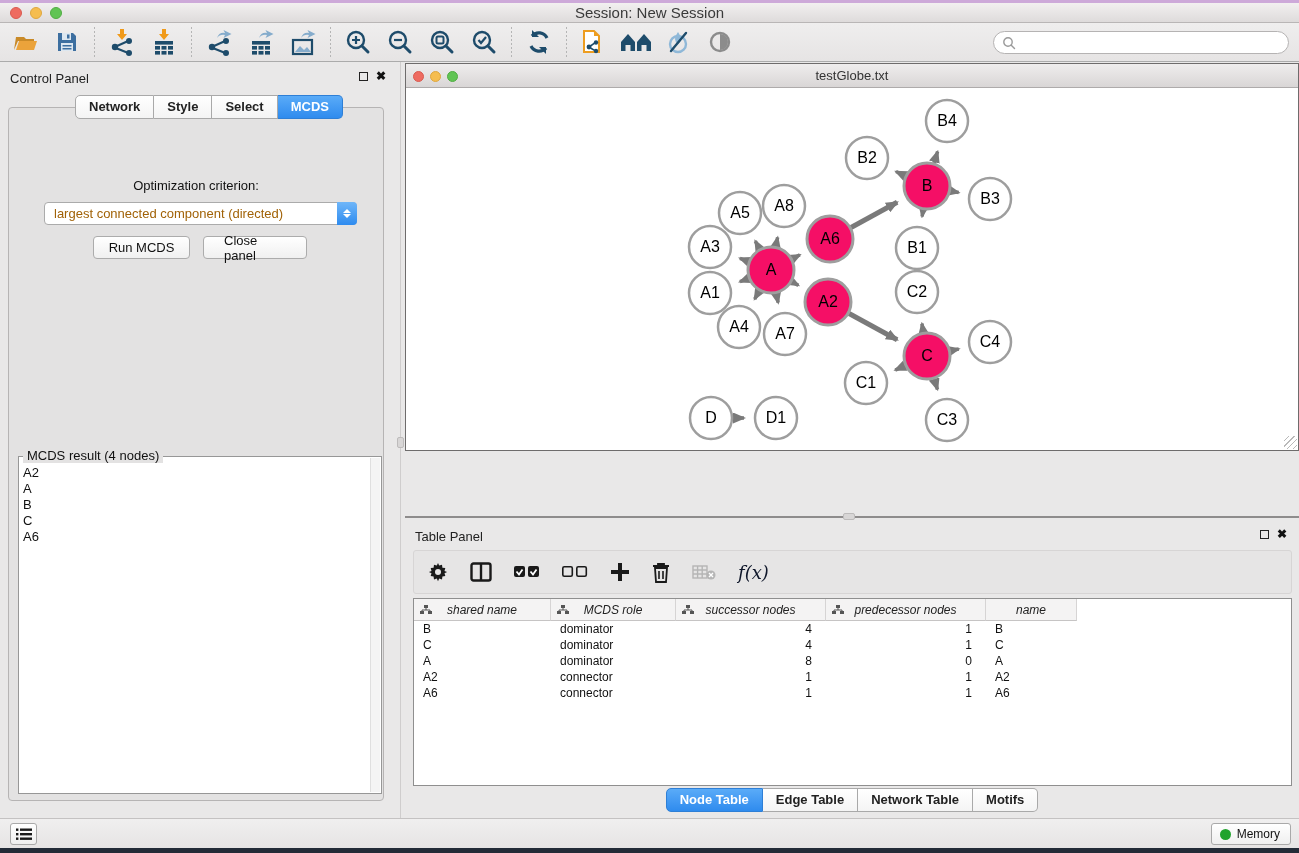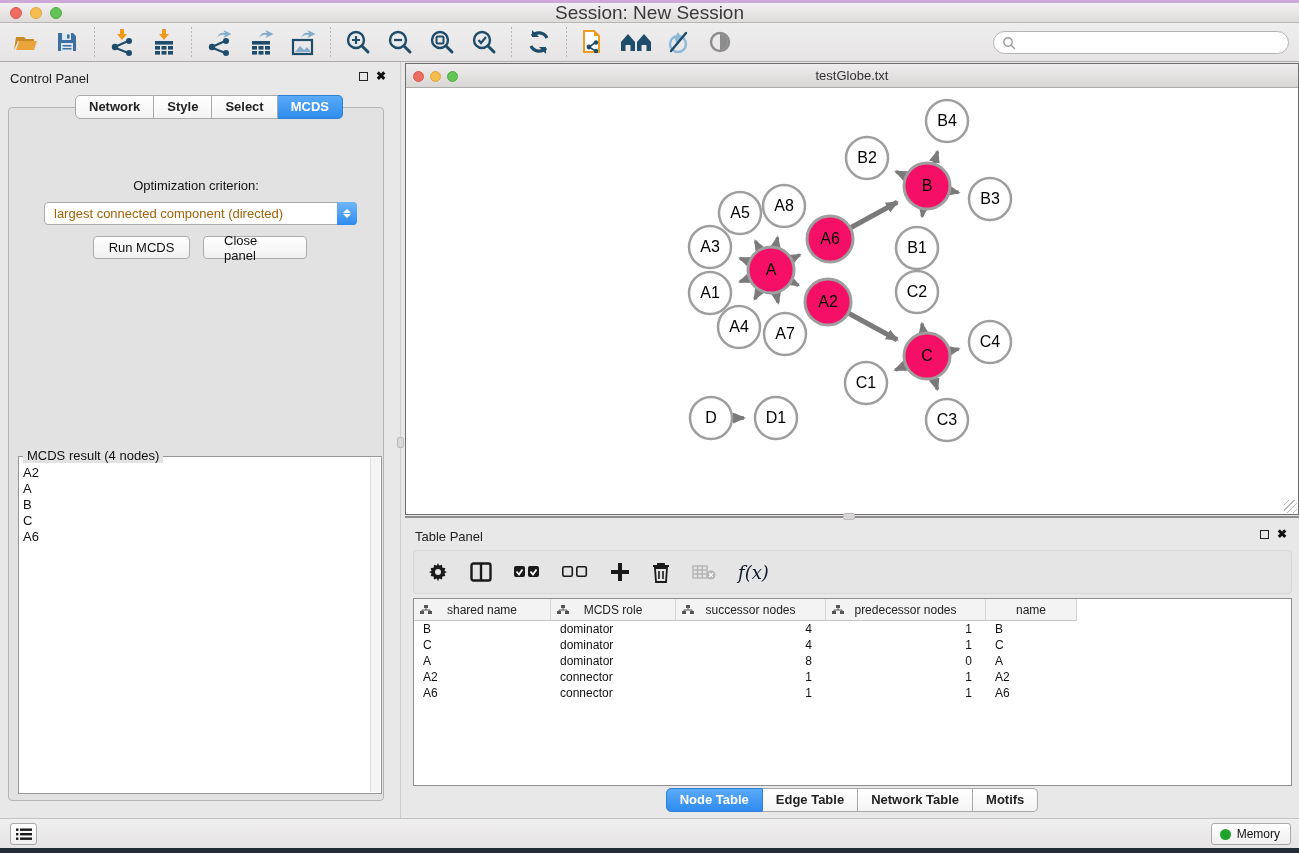--- a/index.html
+++ b/index.html
@@ -9,21 +9,21 @@
   
   .desktop-strip-top { position:absolute; left:0; top:0; width:100%; height:3px; background:#CDA9D9; }
   .titlebar { position:absolute; left:0; top:3px; width:100%; height:20px;
     background:linear-gradient(#F2F0F0,#DEDBDB); border-bottom:1px solid #B9B6B6;
     display:flex; align-items:center; }
   .lights { position:absolute; left:10px; top:4px; display:flex; gap:8px; }
   .light { width:12px; height:12px; border-radius:50%; }
   .light.red { background:#EE6B60; border:1px solid #D95A50; }
   .light.yellow { background:#F5BD4F; border:1px solid #DFA73E; }
   .light.green { background:#61C454; border:1px solid #51AD43; }
-  .titlebar .title { width:100%; text-align:center; font-size:19px; color:#3a3a3a; }
+  .titlebar .title { width:100%; text-align:center; font-size:15px; color:#3a3a3a; }
 
   .toolbar { position:absolute; left:0; top:23px; width:100%; height:39px;
     background:linear-gradient(#EFEEEE,#E6E4E4); border-bottom:1px solid #ABABAB;
     display:flex; align-items:center; padding-left:8px; }
   .tbtn { width:34px; height:32px; display:flex; align-items:center; justify-content:center; cursor:default; }
   .tbtn + .tbtn { margin-left:8px; }
   .tsep { width:1px; height:30px; margin:0 10px;
     background-image:linear-gradient(#B5B5B5 50%, transparent 50%); background-size:1px 4px; }
   .searchbox { position:absolute; right:10px; top:8px; width:296px; height:23px; background:#fff;
     border:1px solid #B5B3B3; border-radius:12px; display:flex; align-items:center; padding:0 8px; }
@@ -66,21 +66,21 @@
     border:1px solid #979797; background:#fff; }
   .result-legend { position:absolute; left:4px; top:-9px; background:#E3E2E2; padding:0 4px; font-size:13px; color:#111; }
   .result-list { position:absolute; left:4px; top:8px; right:14px; bottom:4px; overflow:hidden; font-size:13px; color:#111; }
   .result-list div { line-height:16px; }
   .result-scroll { position:absolute; top:1px; right:1px; bottom:1px; width:10px; background:#F4F4F4; border-left:1px solid #DFDFDF; }
 
   .v-divider { position:absolute; left:400px; top:62px; width:1px; height:756px; background:#CFCDCD; }
   .v-handle { position:absolute; left:397px; top:437px; width:7px; height:11px; background:#D8D6D6; border:1px solid #BDBBBB; border-radius:2px; }
 
   
-  .net-window { position:absolute; left:405px; top:63px; width:894px; height:452px;
+  .net-window { position:absolute; left:405px; top:63px; width:894px; height:388px;
     border:1px solid #6E6C6C; background:#fff; overflow:hidden; }
   .net-titlebar { position:relative; height:24px; background:linear-gradient(#EFEDED,#D9D6D6); border-bottom:1px solid #AEABAB; }
   .net-lights { position:absolute; left:7px; top:7px; display:flex; gap:6px; }
   .net-lights .light { width:11px; height:11px; }
   .net-title { width:100%; text-align:center; font-size:13px; color:#333; line-height:24px; }
   .net-canvas { position:relative; width:100%; height:427px; background:#fff; }
   .net-grip { position:absolute; right:1px; bottom:1px; width:13px; height:13px;
     background:repeating-linear-gradient(135deg, transparent 0 3px, #B9B9B9 3px 4px); }
 
   .h-divider { position:absolute; left:405px; top:516px; width:894px; height:2px; background:#8E8C8C; }
@@ -88,21 +88,21 @@
 
   
   .table-panel { position:absolute; left:405px; top:520px; width:894px; height:292px; }
   .tp-toolbar { position:absolute; left:8px; top:30px; width:879px; height:44px;
     background:#E6E5E5; border:1px solid #D7D5D5; border-radius:3px;
     display:flex; align-items:center; padding-left:14px; gap:22px; }
   .tp-ic { display:flex; align-items:center; justify-content:center; height:30px; }
   .fx-label { font-family:"DejaVu Serif", serif; font-style:italic; font-size:18px; color:#0f172a; }
 
   .data-table { position:absolute; left:8px; top:78px; width:879px; height:188px; background:#fff; border:1px solid #8F8F8F; overflow:hidden; }
-  .dt-header { position:relative; height:22px; }
+  .dt-header { position:relative; height:22px;font-style:italic; }
   .dt-hcell { position:absolute; top:0; height:22px; background:#F4F3F3; border-right:1px solid #D6D4D4; border-bottom:1px solid #C6C4C4;
     display:flex; align-items:center; justify-content:center; font-size:12px; color:#222; }
   .dt-hcell .hicon { position:absolute; left:6px; top:6px; }
   .dt-row { position:relative; height:16px; }
   .dt-cell { position:absolute; top:0; height:16px; font-size:12px; color:#111; line-height:16px; white-space:nowrap; }
 
   .tp-tabs { position:absolute; left:0; top:268px; width:100%; display:flex; justify-content:center; }
 
   
   .statusbar { position:absolute; left:0; top:818px; width:100%; height:30px;

